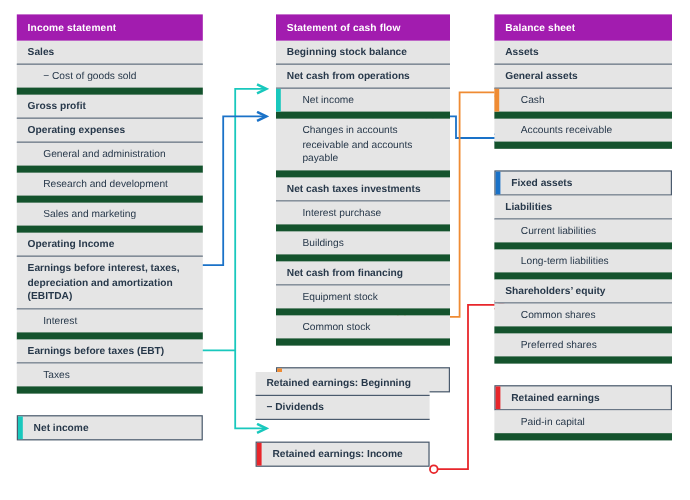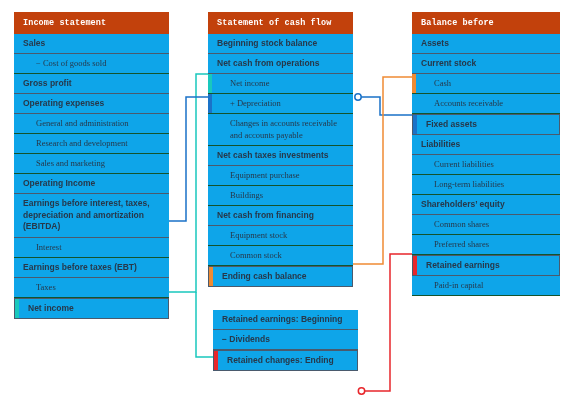--- a/index.html
+++ b/index.html
@@ -5,40 +5,40 @@
   html,body{margin:0;padding:0;background:#ffffff;}
   body{
     width:575px;height:417px;position:relative;overflow:hidden;
     font-family:"Liberation Sans","DejaVu Sans",sans-serif;
     color:#27384a;
   }
   #canvas{position:absolute;left:0;top:0;width:575px;height:417px;}
   .svg-layer{position:absolute;left:0;top:0;width:575px;height:417px;pointer-events:none;}
   .panel{position:absolute;}
   .panel-title{
-    background:#c2410c;color:#ffffff;font-size:8.5px;font-weight:bold;
-    padding:6px 9px 6px 9px;line-height:10px;letter-spacing:.1px;font-family:Liberation Mono, monospace;
+    background:#a21caf;color:#ffffff;font-size:8.5px;font-weight:bold;
+    padding:6px 9px 6px 9px;line-height:10px;letter-spacing:.1px;
   }
   .row{
     position:relative;font-size:8.5px;line-height:11px;
     padding:4px 8px 4px 9px;
     border-bottom:1.6px solid #4a5a6d;
-    background:#0ea5e9;
+    background:#e5e5e5;
   }
   .row.sub{
     padding-left:22px;
-    border-bottom:1px solid #14532d;
+    border-bottom:6px solid #14532d;
     font-weight:normal;
-    font-family:Liberation Serif, serif;
   }
   .row.head{font-weight:bold;}
   .row.multi{line-height:11.5px;}
   .row.hl{
     border:1.4px solid #4a5a6d;
     border-bottom:1.6px solid #4a5a6d;
+    margin-top:18px;
   }
   .bar{position:absolute;left:0;top:0;bottom:0;width:4px;}
   .bar-blue{background:#1a72c8;}
   .bar-teal{background:#19c8bd;}
   .bar-orange{background:#ef8b33;}
   .bar-red{background:#e8262b;}
   .row.hl.withbar{padding-left:13px;}
   .row.sub.withbar{padding-left:22px;}
 </style>
 </head>
@@ -99,58 +99,54 @@
     <div class="row head multi" style="padding-right:4px;"><span>Earnings before interest, taxes, depreciation and amortization (EBITDA)</span></div>
     <div class="row sub"><span>Interest</span></div>
     <div class="row head"><span>Earnings before taxes (EBT)</span></div>
     <div class="row sub"><span>Taxes</span></div>
     <div class="row head hl withbar">
       <span class="bar bar-teal"></span>
       <span>Net income</span>
     </div>
   </div>
 
-  <div class="panel" style="left:208px;top:12px;width:145px;">
+  <div class="panel" style="left:230px;top:12px;width:145px;">
     <div class="panel-title">Statement of cash flow</div>
     <div class="row head"><span>Beginning stock balance</span></div>
     <div class="row head"><span>Net cash from operations</span></div>
     <div class="row sub withbar">
       <span class="bar bar-teal"></span>
       <span>Net income</span>
     </div>
-    <div class="row sub withbar">
-      <span class="bar bar-blue"></span>
-      <span>+ Depreciation</span>
-    </div>
     <div class="row sub multi" style="padding-right:4px;"><span>Changes in accounts receivable and accounts payable</span></div>
     <div class="row head"><span>Net cash taxes investments</span></div>
-    <div class="row sub"><span>Equipment purchase</span></div>
+    <div class="row sub"><span>Interest purchase</span></div>
     <div class="row sub"><span>Buildings</span></div>
     <div class="row head"><span>Net cash from financing</span></div>
     <div class="row sub"><span>Equipment stock</span></div>
     <div class="row sub"><span>Common stock</span></div>
     <div class="row head hl withbar">
       <span class="bar bar-orange"></span>
       <span>Ending cash balance</span>
     </div>
   </div>
 
   <div class="panel" style="left:213px;top:310px;width:145px;">
     <div class="row head"><span>Retained earnings: Beginning</span></div>
     <div class="row head"><span>− Dividends</span></div>
     <div class="row head hl withbar">
       <span class="bar bar-red"></span>
-      <span>Retained changes: Ending</span>
+      <span>Retained earnings: Income</span>
     </div>
   </div>
 
   <div class="panel" style="left:412px;top:12px;width:148px;">
-    <div class="panel-title">Balance before</div>
+    <div class="panel-title">Balance sheet</div>
     <div class="row head"><span>Assets</span></div>
-    <div class="row head"><span>Current stock</span></div>
+    <div class="row head"><span>General assets</span></div>
     <div class="row sub withbar">
       <span class="bar bar-orange"></span>
       <span>Cash</span>
     </div>
     <div class="row sub"><span>Accounts receivable</span></div>
     <div class="row head hl withbar">
       <span class="bar bar-blue"></span>
       <span>Fixed assets</span>
     </div>
     <div class="row head"><span>Liabilities</span></div>

